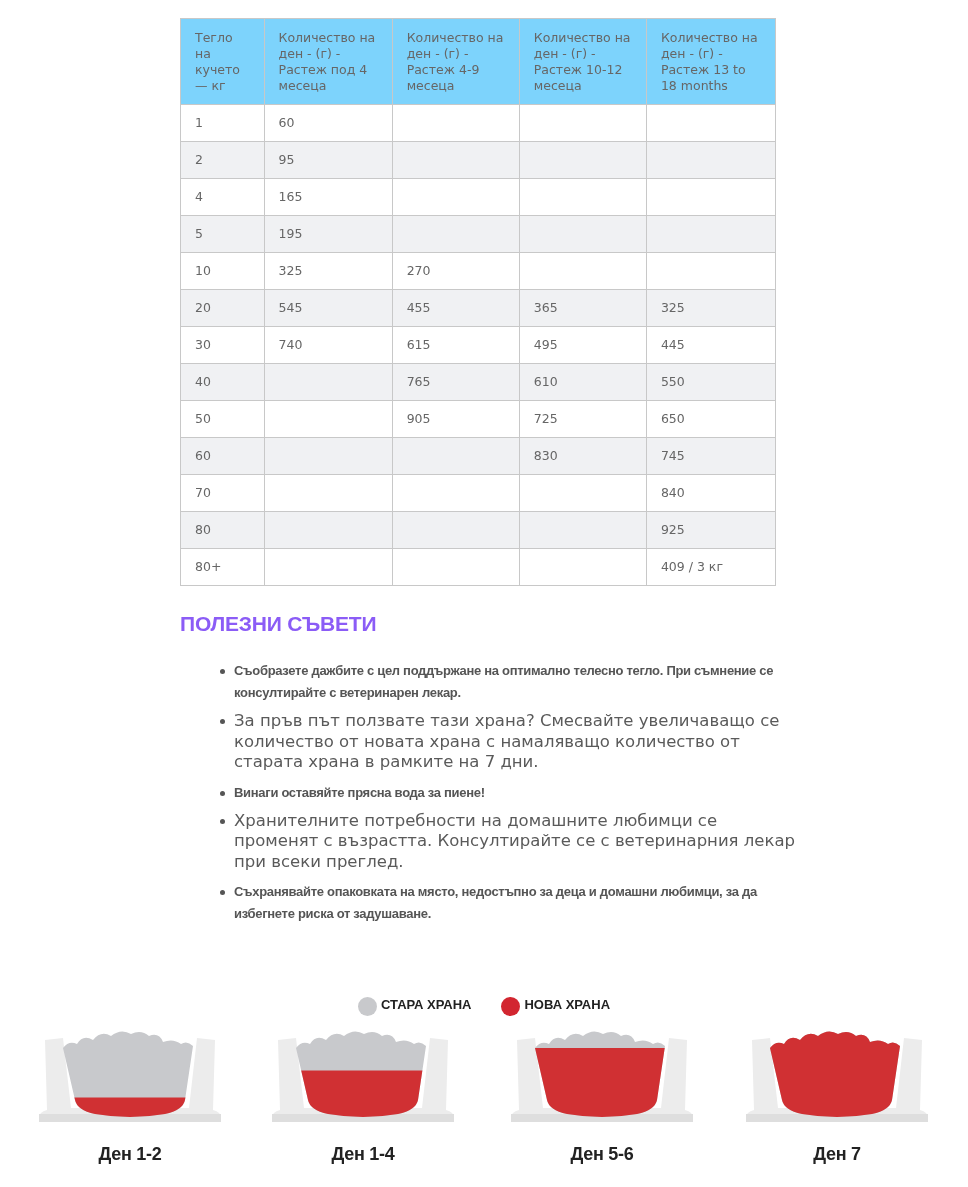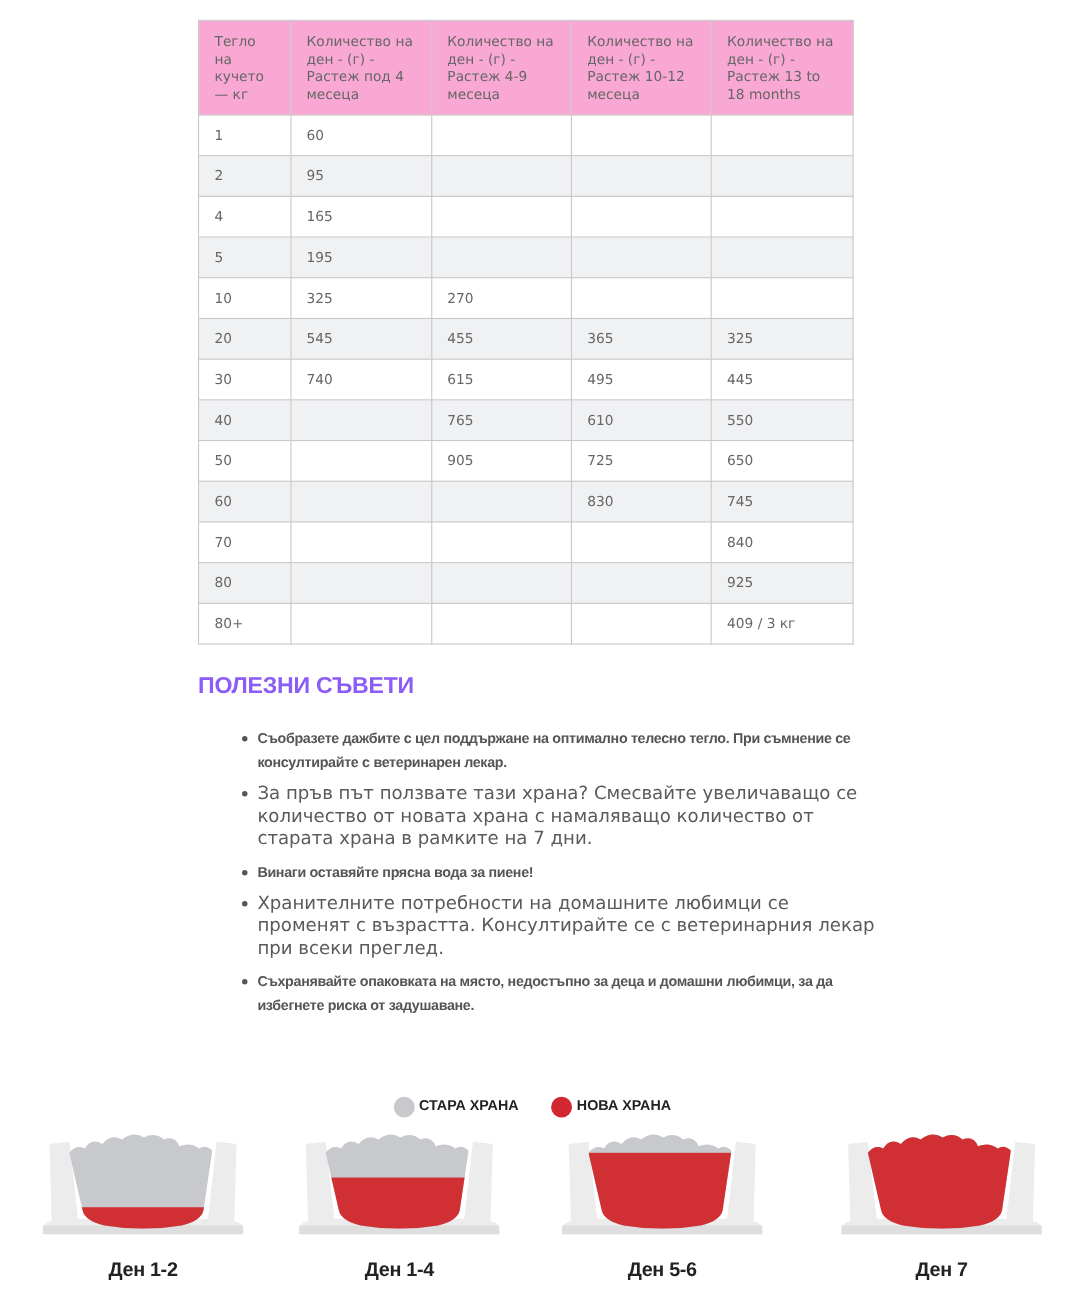--- a/index.html
+++ b/index.html
@@ -1,19 +1,19 @@
 <!DOCTYPE html>
 <html><head>
   <meta charset="utf-8">
   <style>
     html, body { margin: 0; padding: 0; background: #ffffff; }
     body { width: 968px; height: 1187px; position: relative; font-family: "Liberation Sans", sans-serif; color: #555; overflow: hidden; }
     table.feed { position: absolute; left: 180px; top: 18px; width: 596px; border-collapse: collapse; font-family: "DejaVu Sans", sans-serif; font-size: 12.5px; color: #666; }
     table.feed th, table.feed td { border: 1px solid #c8c8c8; text-align: left; vertical-align: top; padding: 0 14px; }
-    table.feed th { font-weight: normal; background: #f9a8d4; padding-top: 11px; padding-bottom: 10px; line-height: 16px; height: 63px; }
+    table.feed th { font-weight: normal; background: #7dd3fc; padding-top: 11px; padding-bottom: 10px; line-height: 16px; height: 63px; }
     table.feed td { height: 36px; line-height: 36px; padding-top: 0; }
     table.feed tbody tr:nth-child(even) td { background: #f0f1f3; }
     table.feed tbody tr:nth-child(odd) td { background: #ffffff; }
     .c0 { width: 55px; } .c1 { width: 100px; } .c2 { width: 99px; } .c3 { width: 99px; } .c4 { width: 101px; }
 
     h3.tips-title { position: absolute; left: 180px; top: 612px; margin: 0; font-size: 21px; font-weight: bold; color: #8b5cf6; letter-spacing: -0.2px; }
     ul.tips { position: absolute; left: 218px; top: 660px; width: 580px; margin: 0; padding: 0; list-style: none; }
     ul.tips li { position: relative; padding-left: 16px; color: #555; }
     ul.tips li::before { content: ""; position: absolute; left: 2px; width: 5px; height: 5px; border-radius: 50%; background: #555; }
     ul.tips li.small { font-size: 13px; font-weight: bold; line-height: 22px; margin-bottom: 7px; letter-spacing: -0.3px; }
@@ -200,21 +200,21 @@
         </defs>
         <path d="M10 10 L28 8 L36 78 L154 78 L162 8 L180 10 L178 80 Q186 82 186 88 L186 92 L4 92 L4 88 Q4 82 12 80 Z" fill="#ececec"></path>
         <rect x="4" y="84" width="182" height="8" fill="#dedede"></rect>
         <g clip-path="url(#clip2)">
           <rect x="0" y="0" width="190" height="100" fill="#c8c9cc"></rect>
           <rect x="0" y="18" width="190" height="82" fill="#d03033"></rect>
         </g>
       </svg>
       <span class="bowl-label">Ден 5-6</span>
     </div>
-    <div class="bowl" style="left: 761px;">
+    <div class="bowl" style="left: 742px;">
       <svg width="190" height="100" viewBox="0 0 190 100">
         <defs>
           <clipPath id="clip3">
             <path d="M28 18 Q34 10 42 14 Q48 4 58 10 Q66 0 76 6 Q86 -2 96 4 Q106 -1 114 6 Q124 2 128 12 Q138 8 146 14 Q152 10 158 16 L150 70 Q148 80 130 84 Q95 90 60 84 Q42 80 40 70 Z"></path>
           </clipPath>
         </defs>
         <path d="M10 10 L28 8 L36 78 L154 78 L162 8 L180 10 L178 80 Q186 82 186 88 L186 92 L4 92 L4 88 Q4 82 12 80 Z" fill="#ececec"></path>
         <rect x="4" y="84" width="182" height="8" fill="#dedede"></rect>
         <g clip-path="url(#clip3)">
           <rect x="0" y="0" width="190" height="100" fill="#c8c9cc"></rect>

